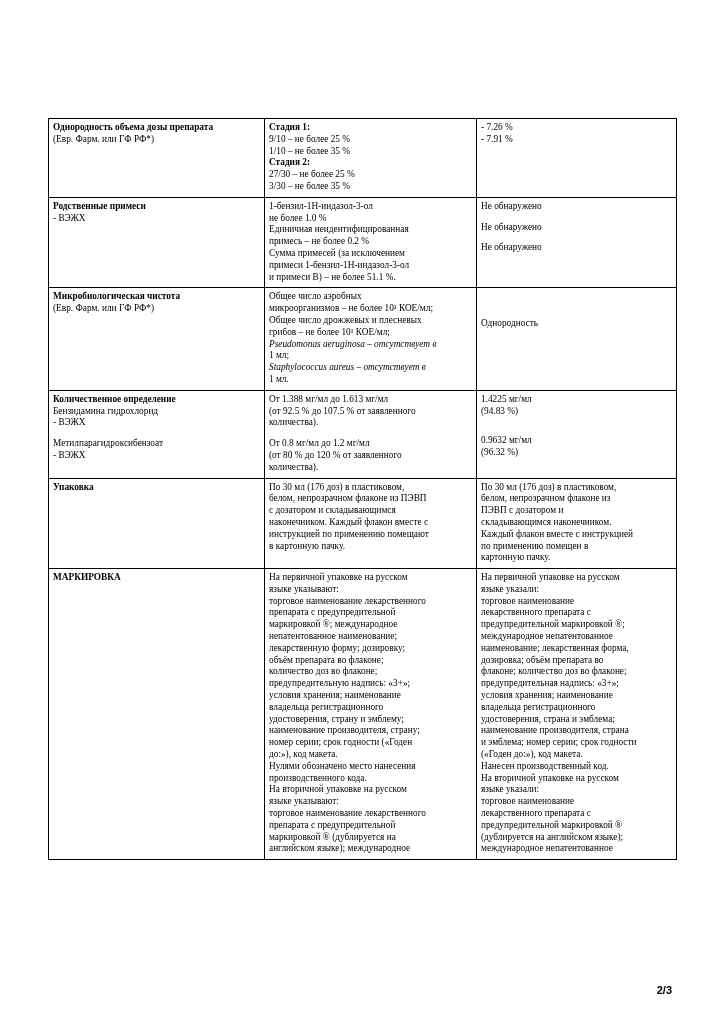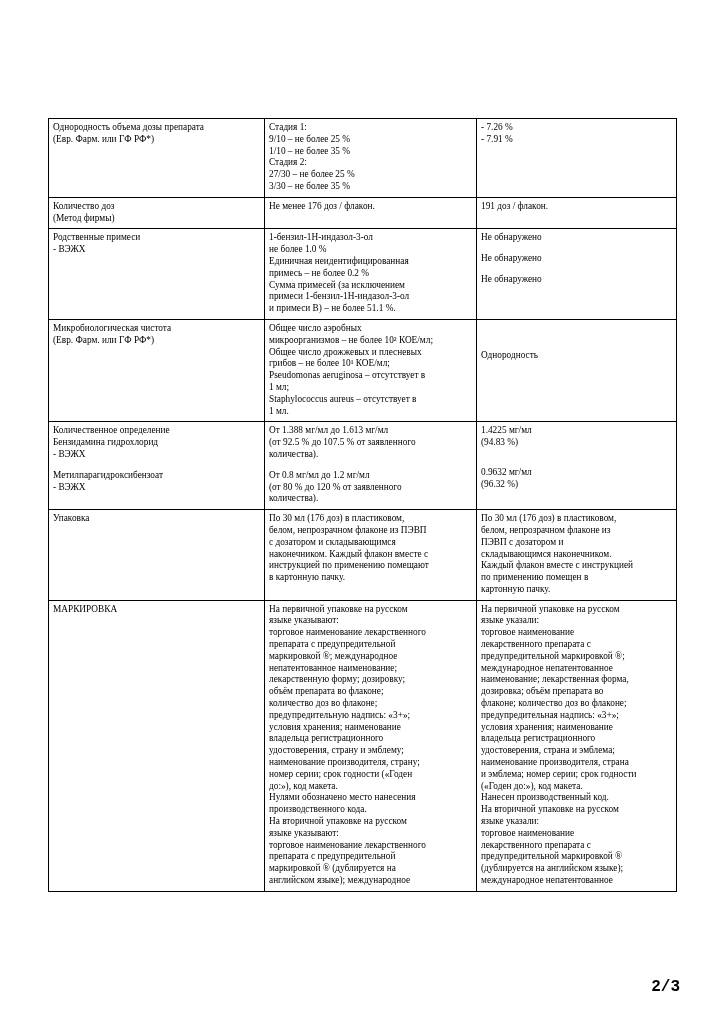--- a/index.html
+++ b/index.html
@@ -30,39 +30,39 @@
     line-height: 1.27;
   }
   table.doc td {
     border: 1px solid #000000;
     vertical-align: top;
     padding: 3px 4px 4px 4px;
   }
   col.c1 { width: 216px; }
   col.c2 { width: 212px; }
   col.c3 { width: 200px; }
-  .b { font-weight: normal; }
+  .b { font-weight: bold; }
   .u { }
-  .i { }
+  .i { font-style: italic; }
   p.l {
     margin: 0;
     padding: 0;
   }
   p.sp {
     margin: 0;
     padding: 0;
     height: 9px;
   }
   .footer {
     position: absolute;
-    right: 44px;
+    right: 52px;
     bottom: 28px;
-    font-size: 16px;
+    font-size: 11px;
     font-weight: bold;
-    font-family: Liberation Mono, monospace;
+    font-family: Liberation Sans, sans-serif;
   }
 </style>
 </head>
 <body>
 
 <div class="page">
   <table class="doc">
     <colgroup>
         <col class="c1">
         <col class="c2">
@@ -79,32 +79,20 @@
             <p class="l"><span class="b">Стадия 1:</span></p>
             <p class="l">9/10 – не более 25 %</p>
             <p class="l">1/10 – не более 35 %</p>
             <p class="l"><span class="b">Стадия 2:</span></p>
             <p class="l">27/30 – не более 25 %</p>
             <p class="l">3/30 – не более 35 %</p>
           </td>
           <td>
             <p class="l">-  7.26 %</p>
             <p class="l">-  7.91 %</p>
-          </td>
-        </tr>
-        <tr>
-          <td>
-            <p class="l"><span class="b">Количество доз</span></p>
-            <p class="l">(Метод фирмы)</p>
-          </td>
-          <td>
-            <p class="l">Не менее 176 доз / флакон.</p>
-          </td>
-          <td>
-            <p class="l">191 доз / флакон.</p>
           </td>
         </tr>
         <tr>
           <td>
             <p class="l"><span class="b">Родственные примеси</span></p>
             <p class="l">- ВЭЖХ</p>
           </td>
           <td>
             <p class="l">1-бензил-1Н-индазол-3-ол</p>
             <p class="l">не более 1.0 %</p>

